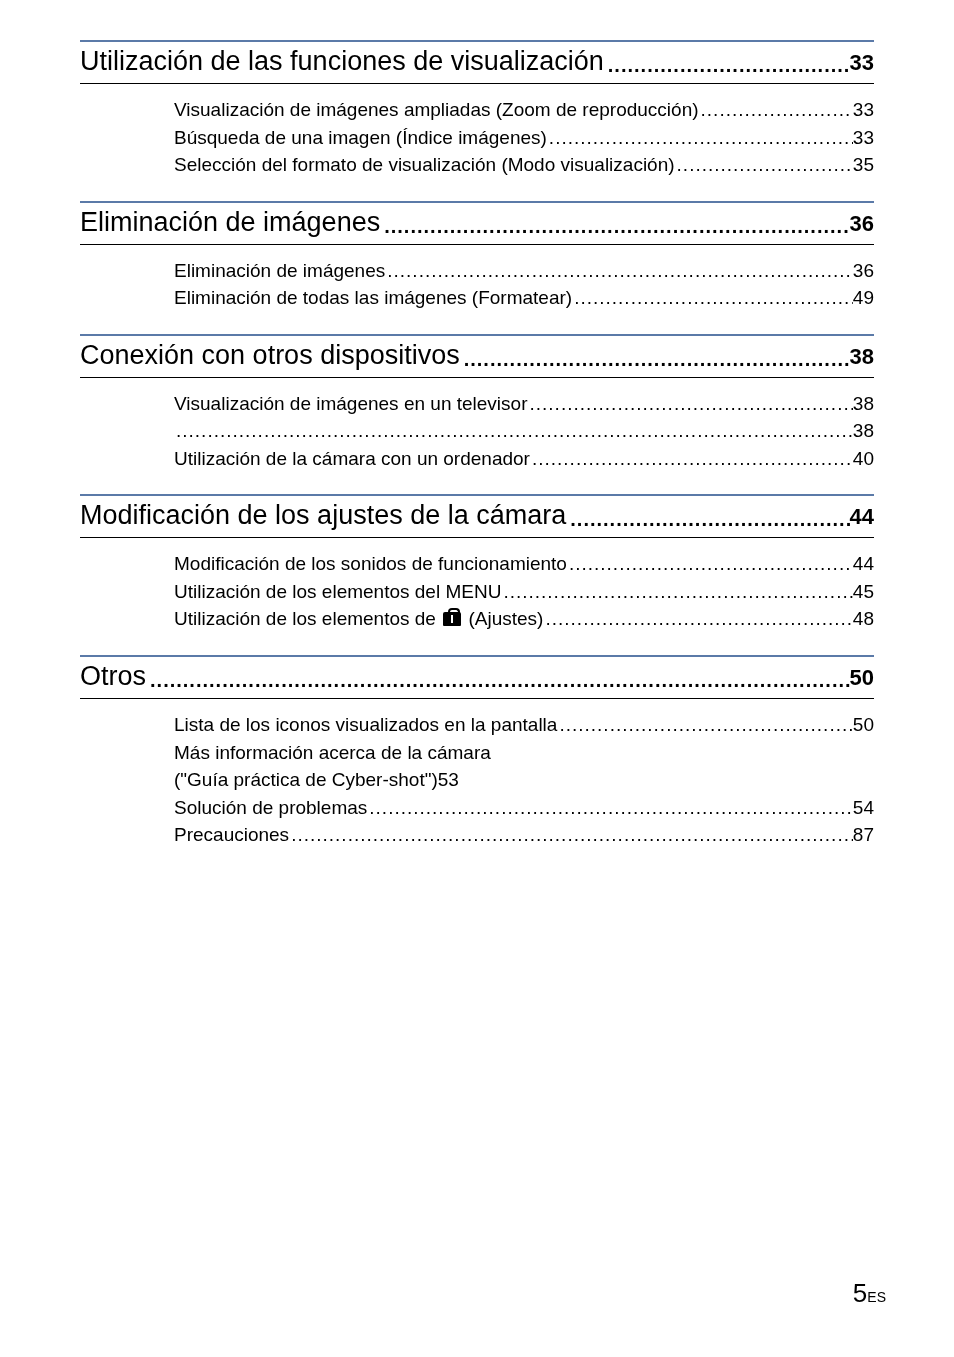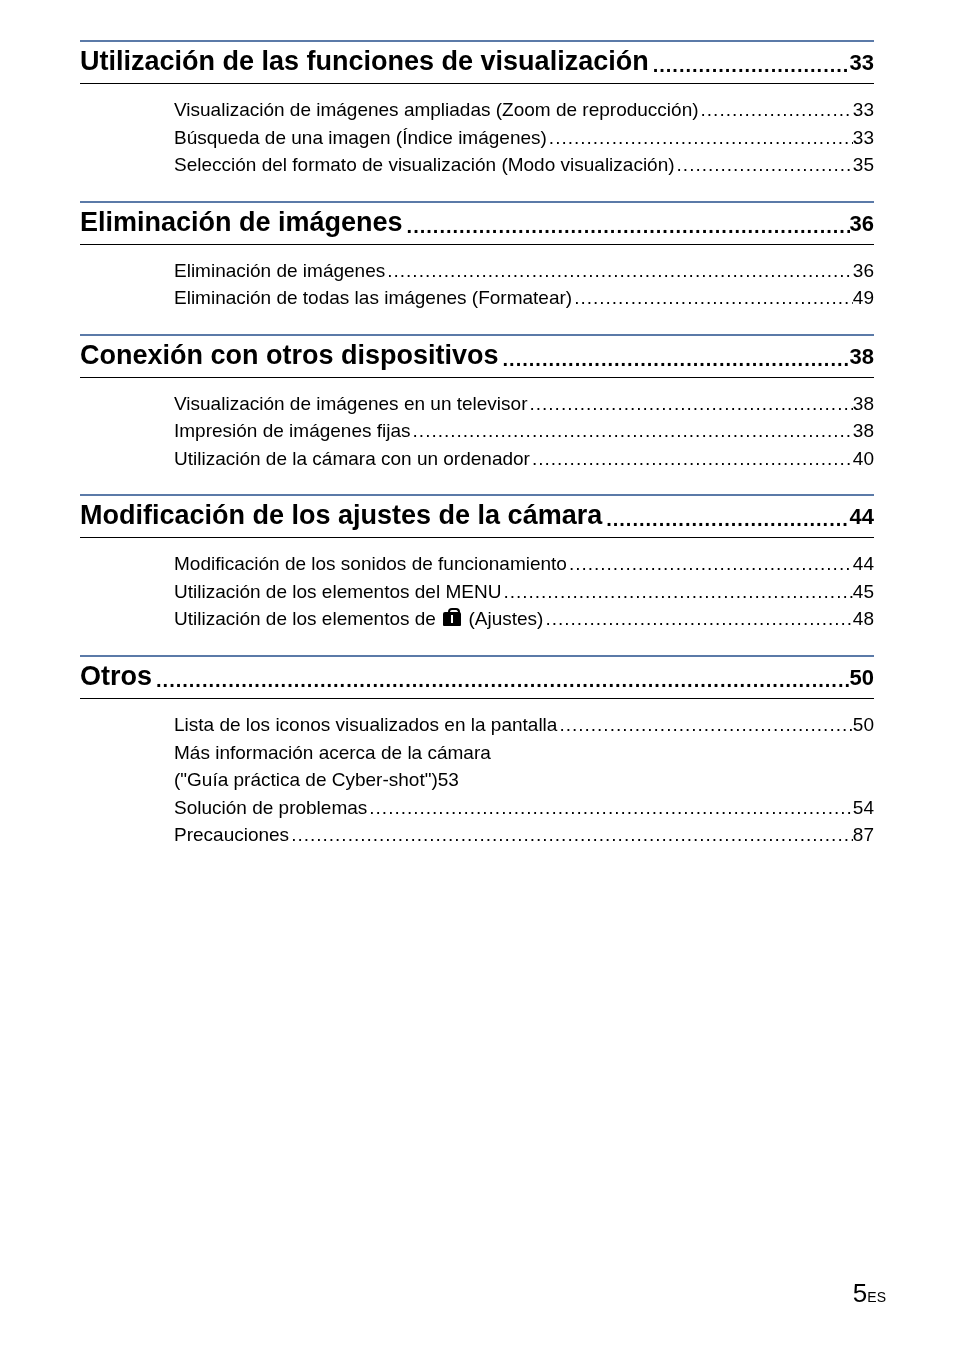--- a/index.html
+++ b/index.html
@@ -20,21 +20,21 @@
     .section-header {
       display: flex;
       align-items: baseline;
       border-bottom: 1px solid #000;
       padding-bottom: 6px;
       margin-bottom: 12px;
       white-space: nowrap;
     }
     .section-title {
       font-size: 27px;
-      font-weight: bold;
+      font-weight: normal;
       flex: 0 0 auto;
     }
     .section-dots {
       flex: 1 1 auto;
       overflow: hidden;
       font-size: 20px;
       font-weight: bold;
       letter-spacing: 1px;
       padding: 0 4px;
       position: relative;
@@ -165,21 +165,20 @@
         <span class="section-dots"></span>
         <span class="section-page">38</span>
       </div>
       <div class="entries">
         <div class="entry">
           <span class="label">Visualización de imágenes en un televisor</span>
           <span class="dots"></span>
           <span class="page">38</span>
         </div>
         <div class="entry">
-          <span class="label">Impresión de imágenes fijas</span>
           <span class="dots"></span>
           <span class="page">38</span>
         </div>
         <div class="entry">
           <span class="label">Utilización de la cámara con un ordenador</span>
           <span class="dots"></span>
           <span class="page">40</span>
         </div>
       </div>
     </div>

